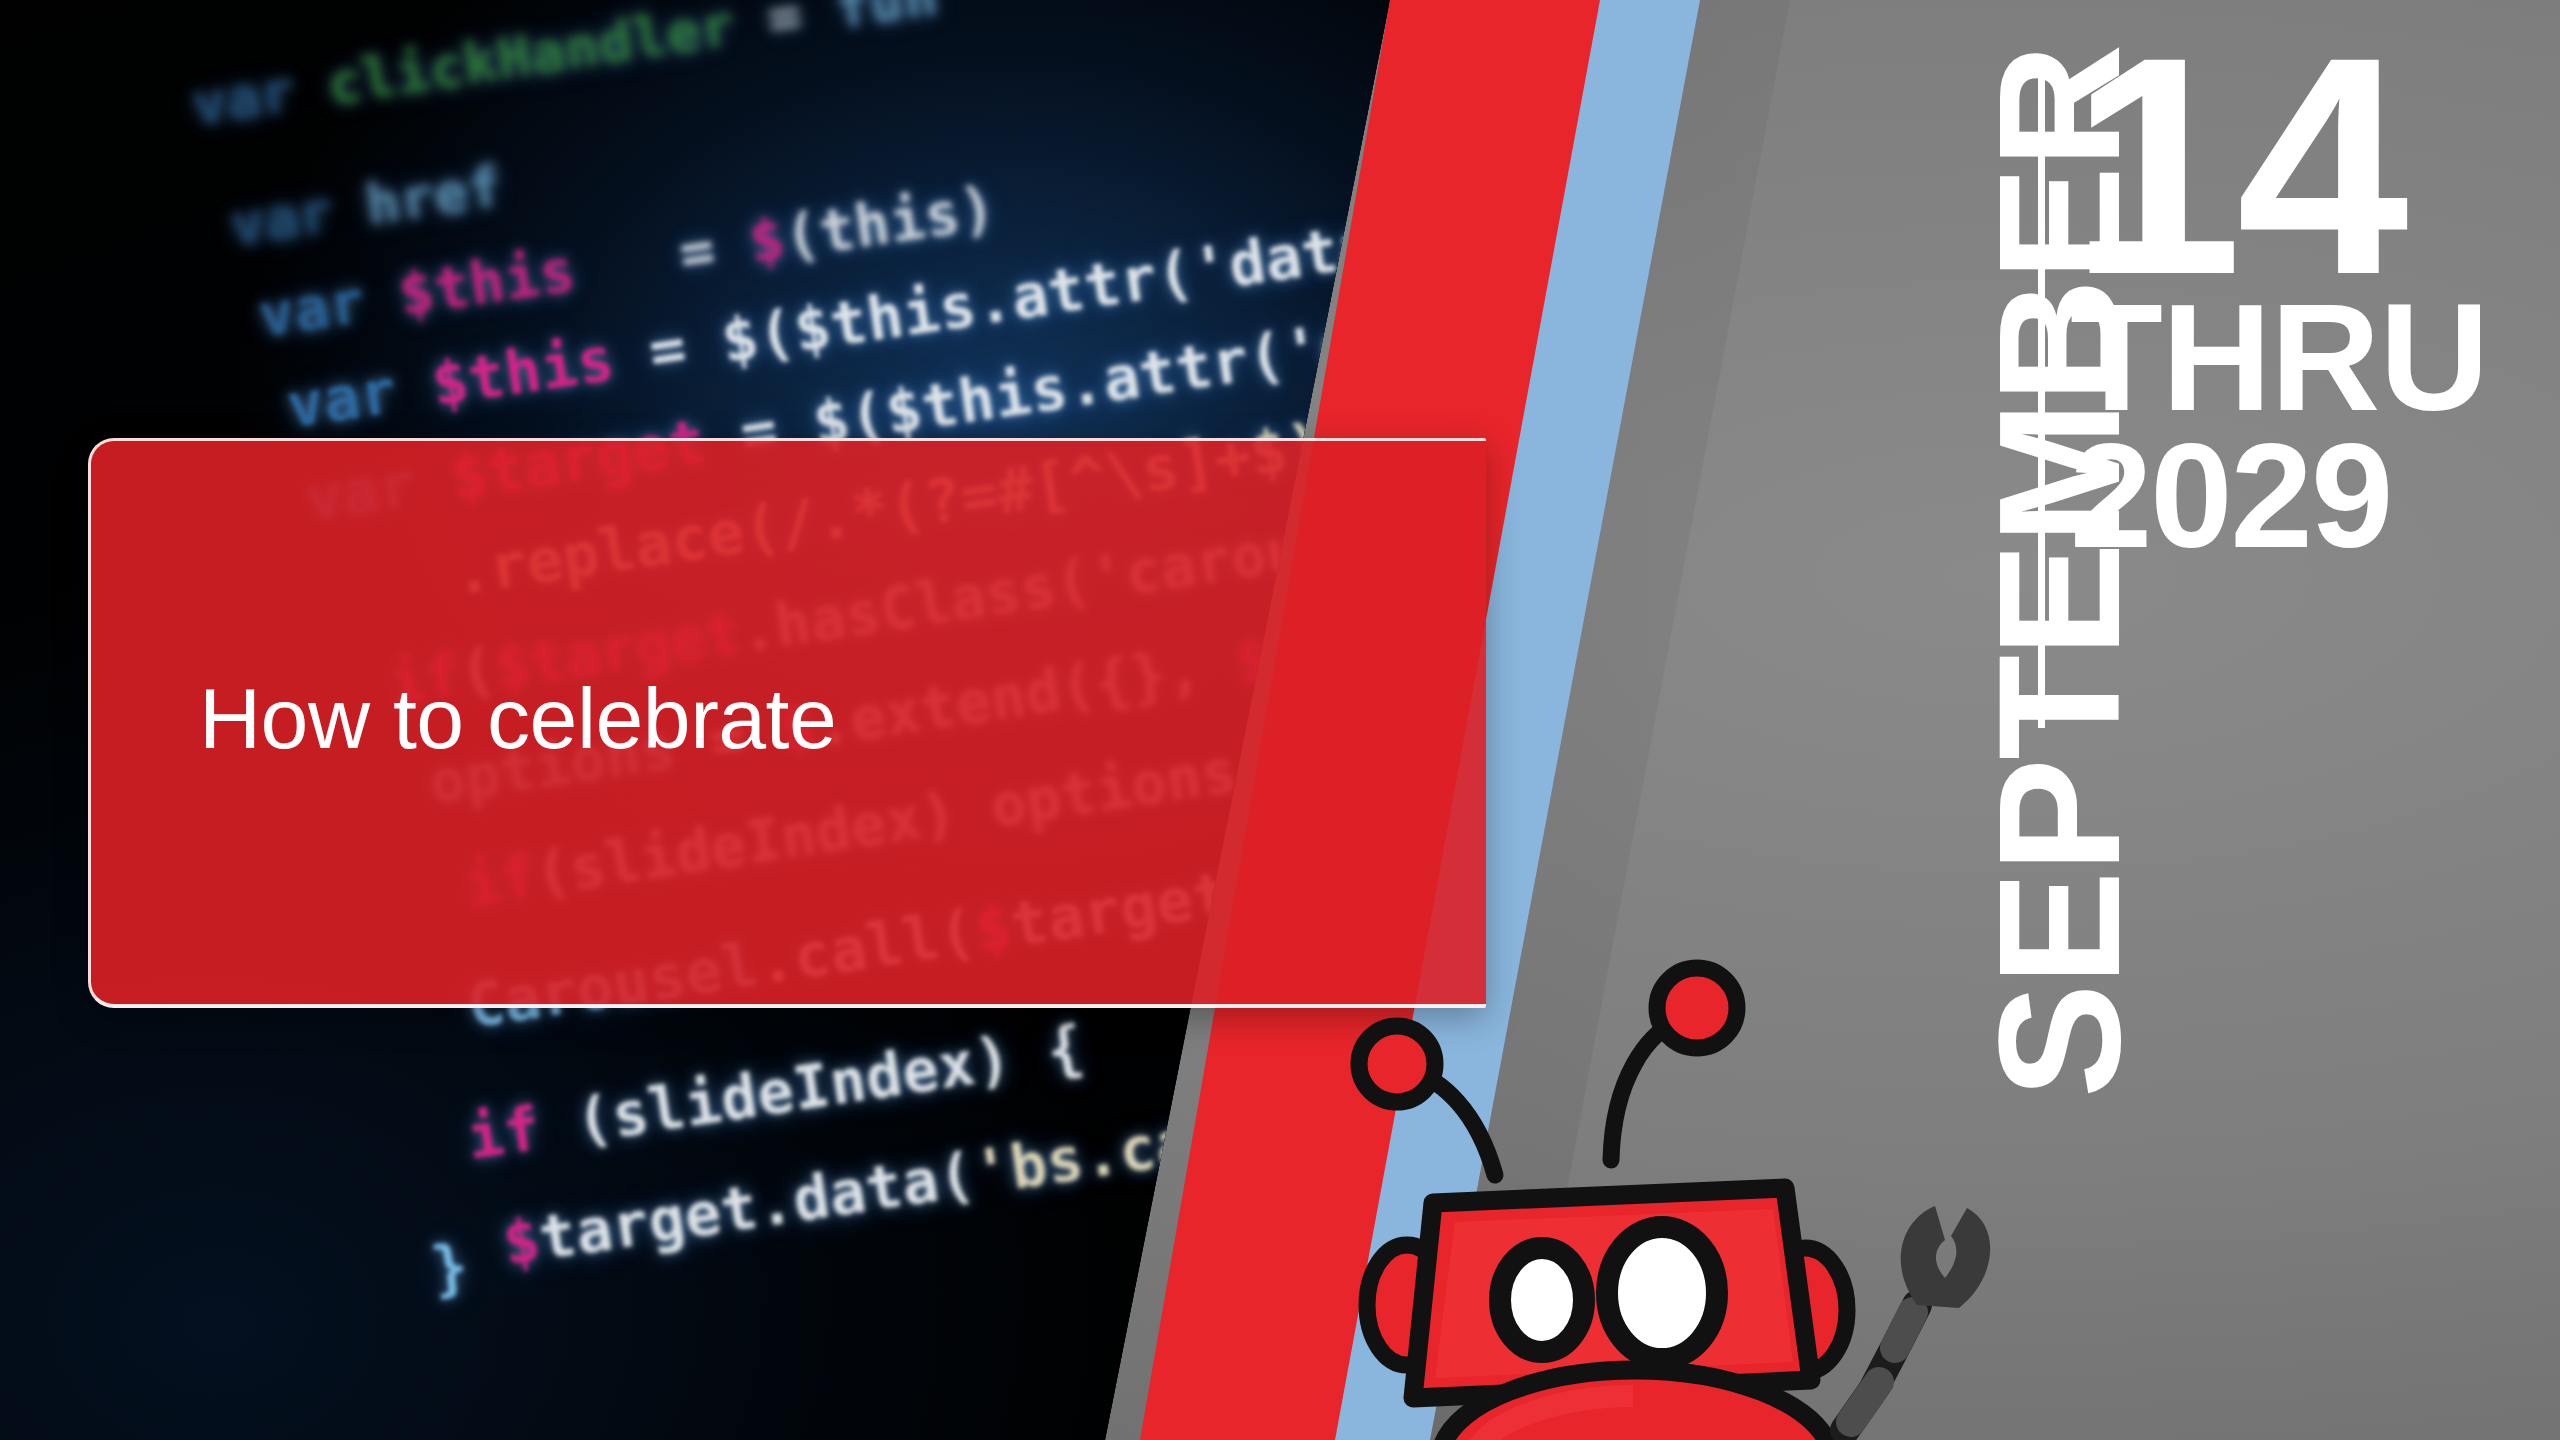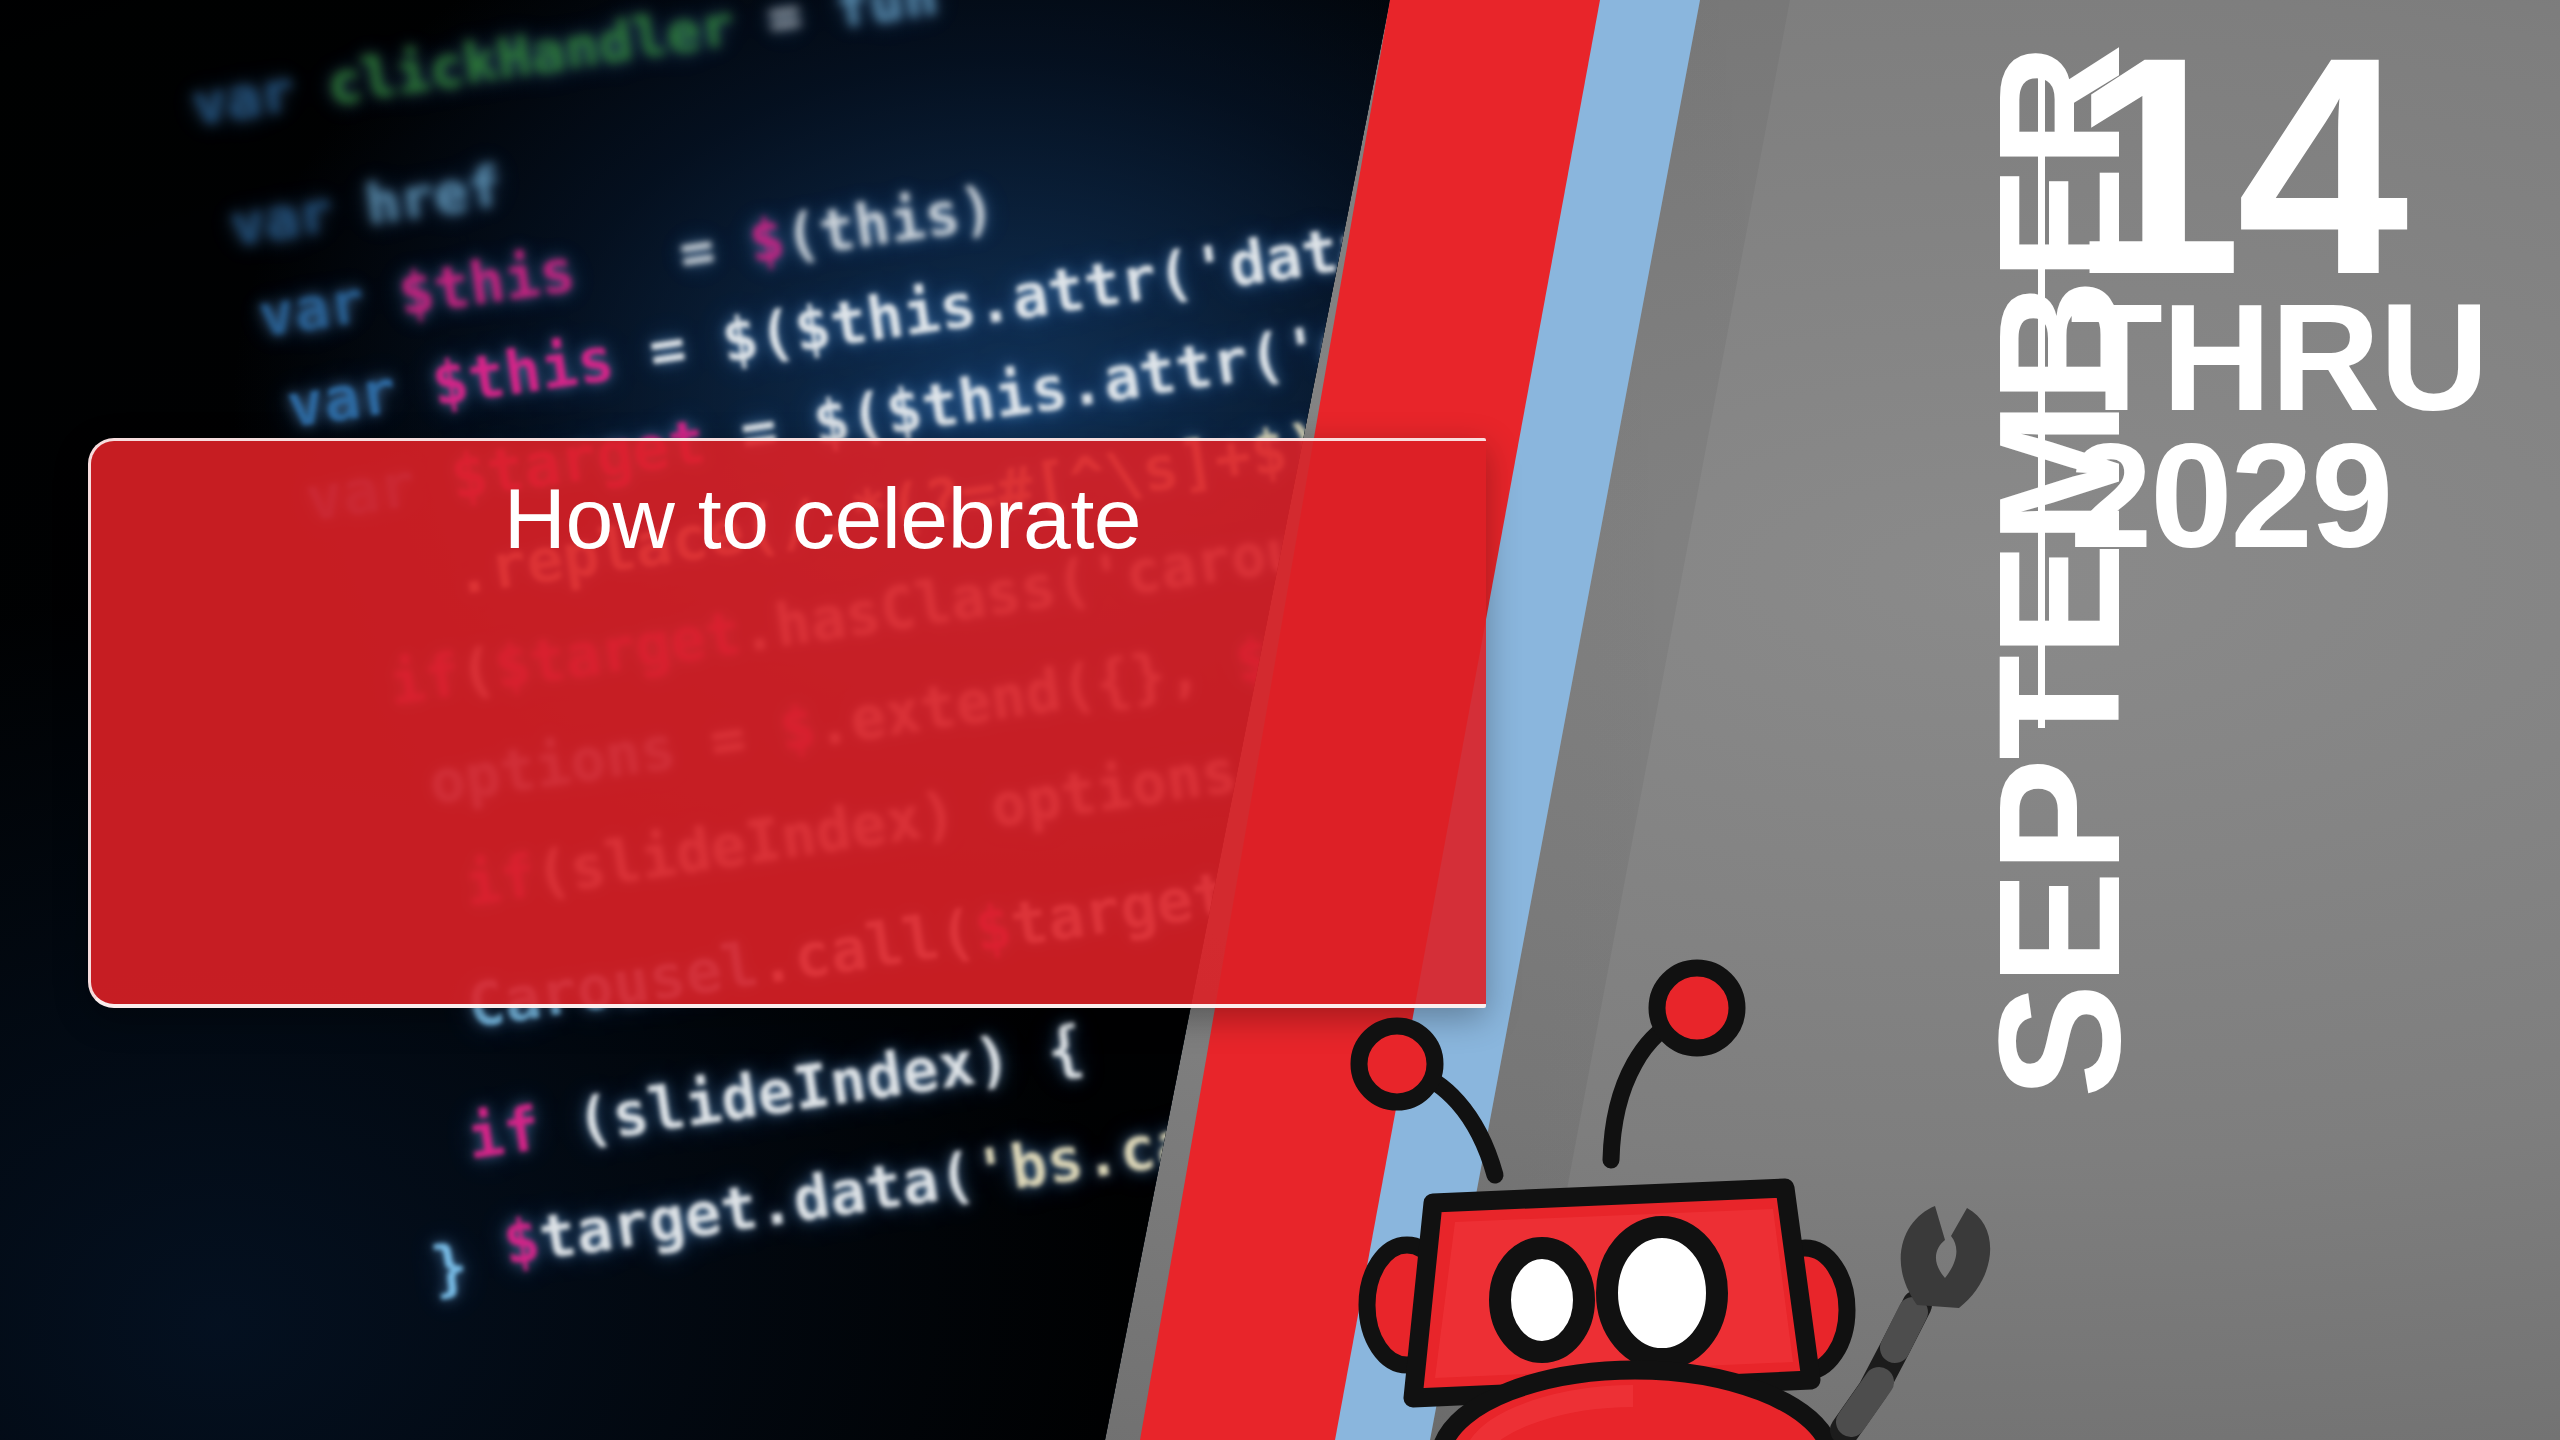--- a/index.html
+++ b/index.html
@@ -90,21 +90,21 @@
     position:absolute;
     left:88px; top:438px;
     width:1398px; height:570px;
     background:rgba(219,32,38,.90);
     border-top:3px solid rgba(255,255,255,.85);
     border-left:3px solid rgba(255,255,255,.85);
     border-bottom:4px solid rgba(255,255,255,.92);
     border-radius:26px 2px 2px 26px;
     box-shadow: 0 10px 34px rgba(0,0,0,.30);
     padding:34px 40px 32px 108px;
-    display:flex; flex-direction:row; justify-content:center;
+    display:flex; flex-direction:column; justify-content:center;
     overflow:hidden;
   }
   .banner-line1{
     color:#ffffff;
     font-size:86px;
     font-weight:400;
     line-height:1.02;
     letter-spacing:-.5px;
     margin-bottom:10px;
   }

